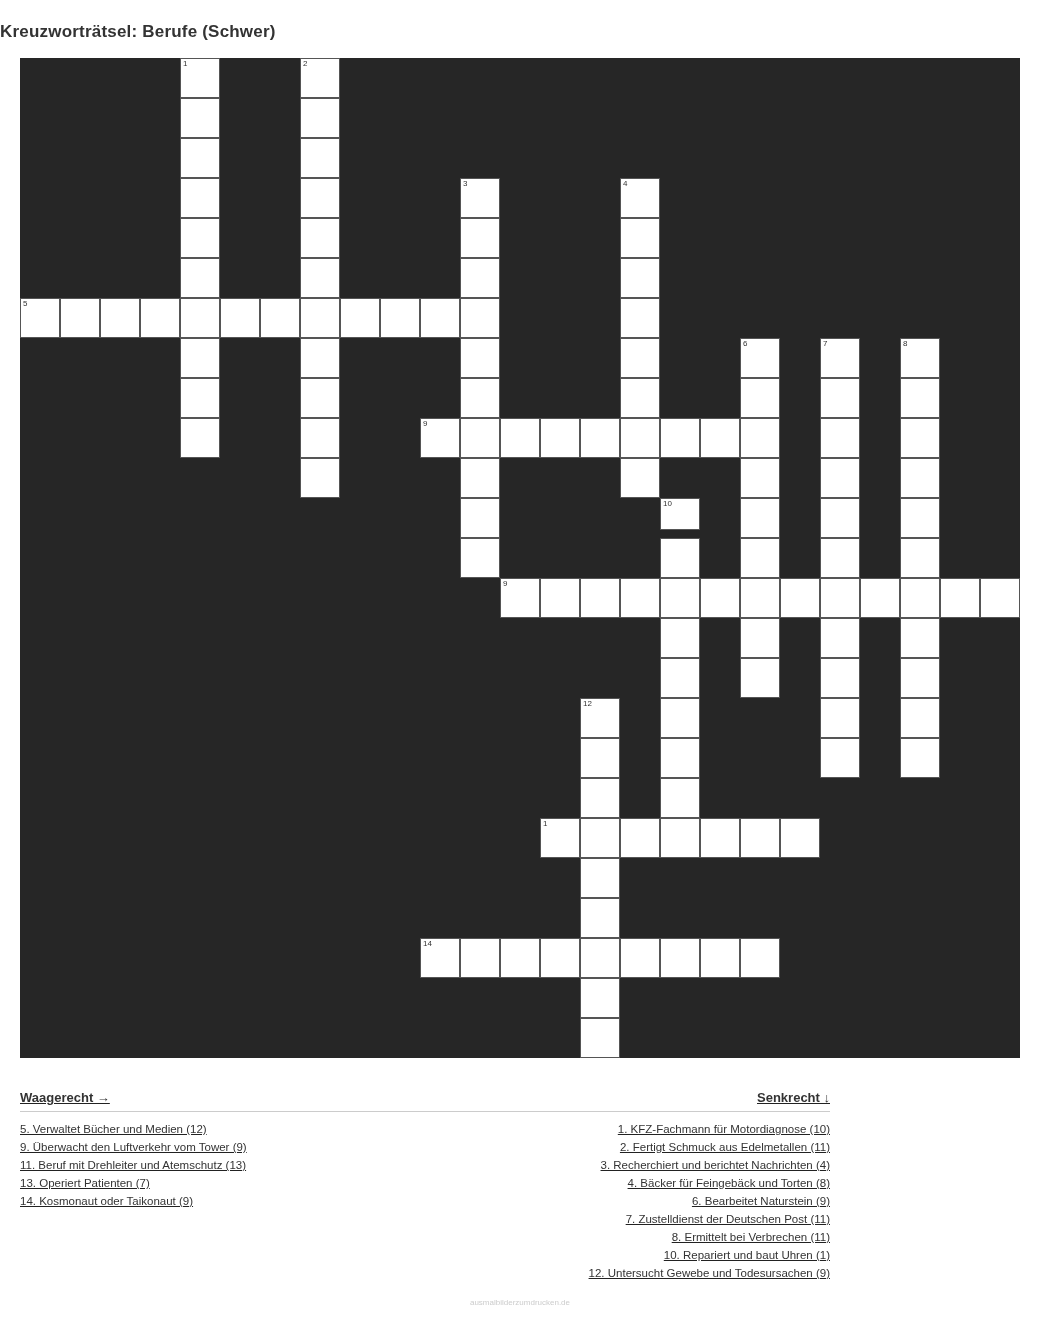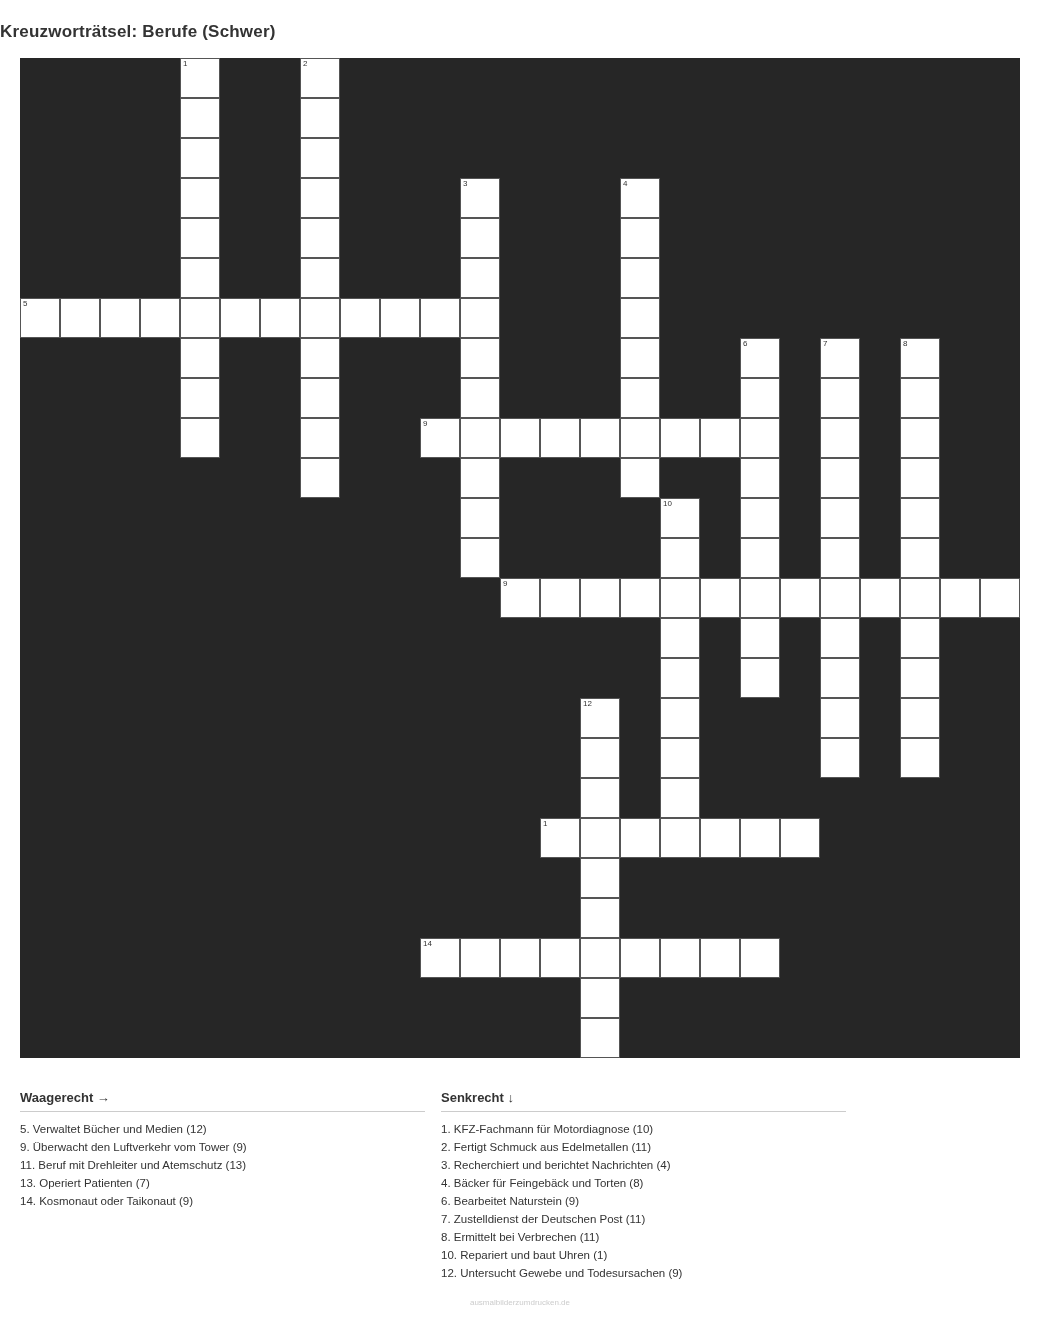--- a/index.html
+++ b/index.html
@@ -56,28 +56,30 @@
     line-height: 10px;
     color: #333333;
     font-family: "Liberation Sans", sans-serif;
   }
   .clues {
     position: absolute;
     left: 20px;
     top: 1090px;
     width: 1000px;
     display: flex;
-    gap: 16px;
+    gap: 0px;
+    text-decoration: underline;
   }
   .clue-col {
     width: 405px;
     margin-right: 0px;
   }
   .clue-col.right {
     margin-left: 0px;
+    text-align: right;
   }
   .clue-head {
     font-size: 13px;
     font-weight: bold;
     color: #333333;
     border-bottom: 1px solid #cccccc;
     padding-bottom: 6px;
     margin-bottom: 8px;
   }
   .clue-item {
@@ -200,21 +202,21 @@
         <div class="cell" style="left: 880px; top: 640px; width: 40px; height: 40px;"></div>
         <div class="cell" style="left: 880px; top: 680px; width: 40px; height: 40px;"></div>
         <div class="cell" style="left: 400px; top: 360px; width: 40px; height: 40px;">
           <span class="num">9</span>
         </div>
         <div class="cell" style="left: 480px; top: 360px; width: 40px; height: 40px;"></div>
         <div class="cell" style="left: 520px; top: 360px; width: 40px; height: 40px;"></div>
         <div class="cell" style="left: 560px; top: 360px; width: 40px; height: 40px;"></div>
         <div class="cell" style="left: 640px; top: 360px; width: 40px; height: 40px;"></div>
         <div class="cell" style="left: 680px; top: 360px; width: 40px; height: 40px;"></div>
-        <div class="cell" style="left: 640px; top: 440px; width: 40px; height: 40px;">
+        <div class="cell" style="left: 640px; top: 440px; width: 40px; height: 32px;">
           <span class="num">10</span>
         </div>
         <div class="cell" style="left: 640px; top: 480px; width: 40px; height: 40px;"></div>
         <div class="cell" style="left: 640px; top: 520px; width: 40px; height: 40px;"></div>
         <div class="cell" style="left: 640px; top: 560px; width: 40px; height: 40px;"></div>
         <div class="cell" style="left: 640px; top: 600px; width: 40px; height: 40px;"></div>
         <div class="cell" style="left: 640px; top: 640px; width: 40px; height: 40px;"></div>
         <div class="cell" style="left: 640px; top: 680px; width: 40px; height: 40px;"></div>
         <div class="cell" style="left: 640px; top: 720px; width: 40px; height: 40px;"></div>
         <div class="cell" style="left: 640px; top: 760px; width: 40px; height: 40px;"></div>

